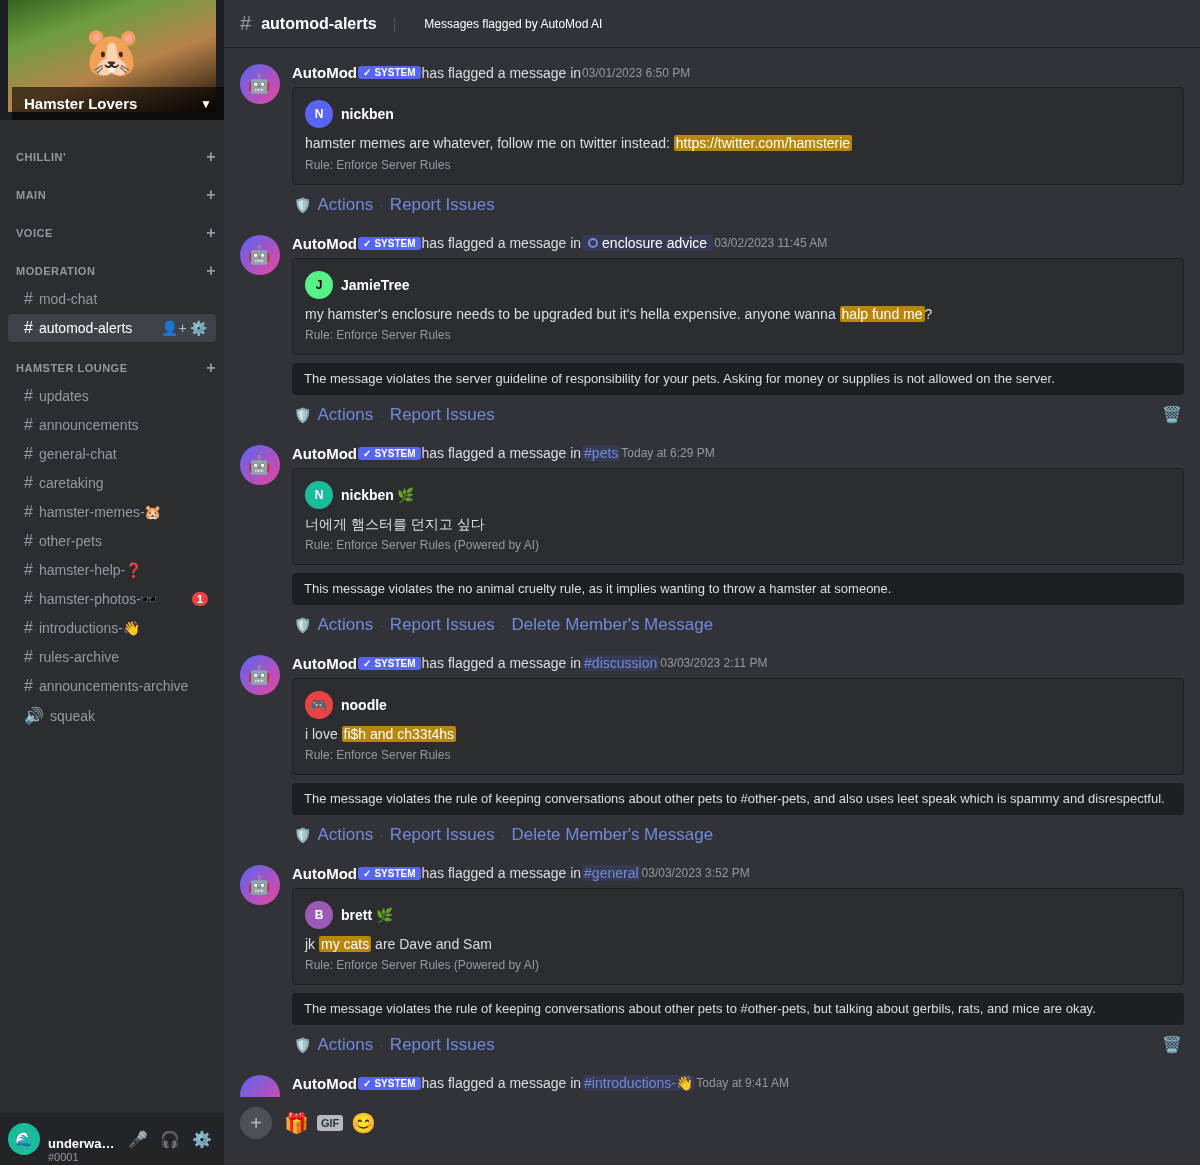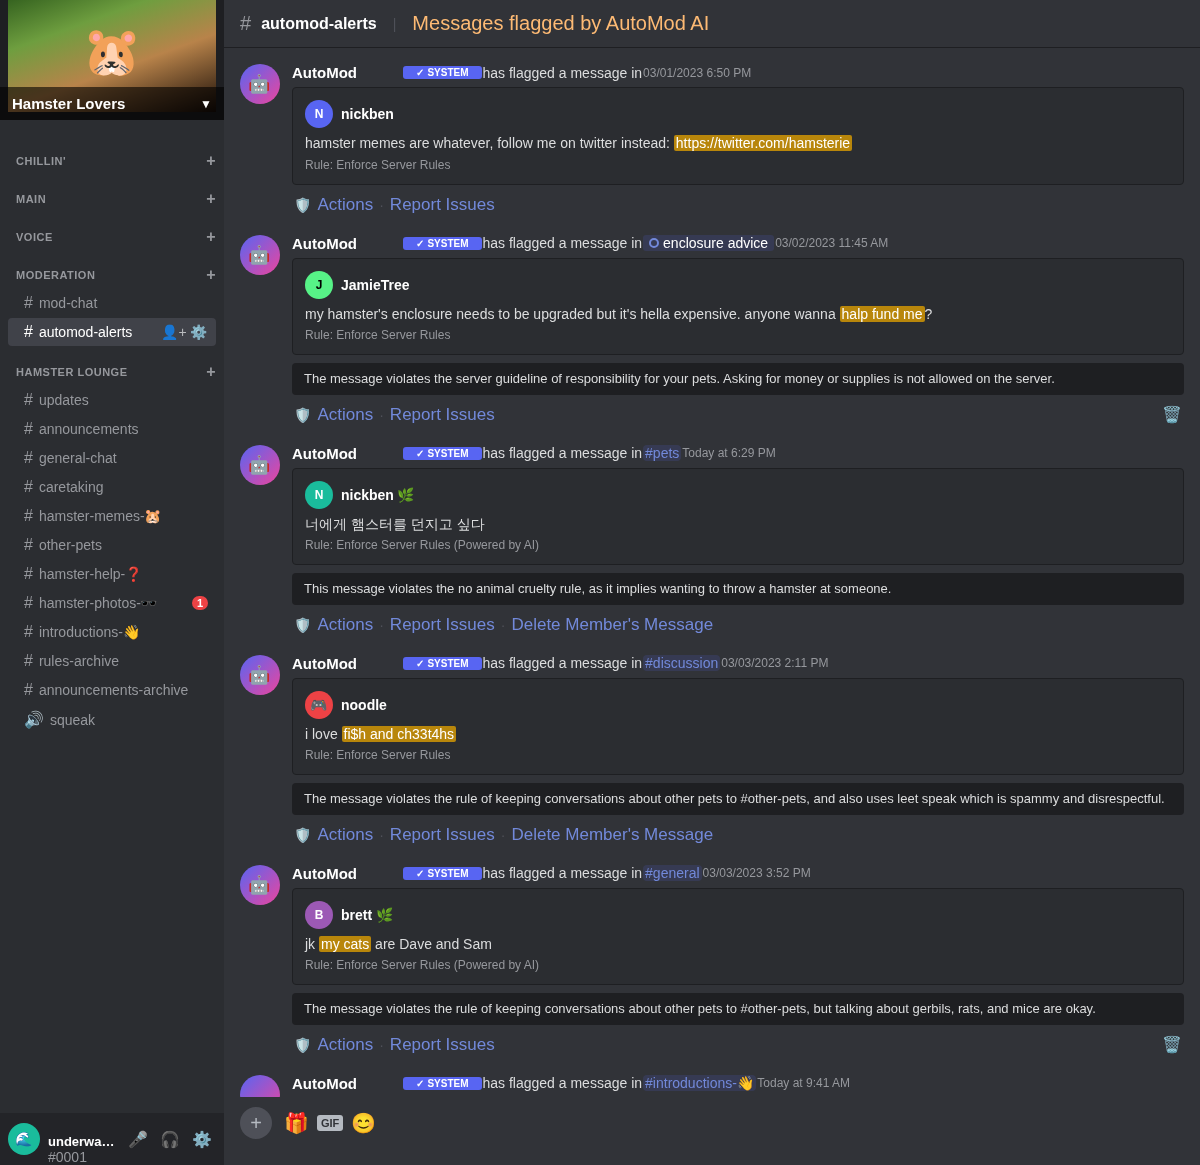--- a/index.html
+++ b/index.html
@@ -1,63 +1,63 @@
 <!DOCTYPE html>
 <html><head>
   <meta charset="utf-8">
   <style>
     * { box-sizing: border-box; margin: 0; padding: 0; }
     body { font-family: 'Segoe UI', sans-serif; background: #313338; color: #dcddde; display: flex; height: 1165px; overflow: hidden; font-size: 14px; }
 
     
     .sidebar { width: 224px; background: #2b2d31; display: flex; flex-direction: column; height: 100%; flex-shrink: 0; }
     .server-header { height: 120px; background: #1e1f22; display: flex; align-items: flex-end; padding: 8px; cursor: pointer; position: relative; overflow: hidden; }
-    .server-name-bar { position: absolute; bottom: 0; left: 0; right: 0; background: rgba(0,0,0,0.6); padding: 8px 12px; display: flex; align-items: center; justify-content: space-between; }
+    .server-name-bar { position: absolute; bottom: 0; left: 12px; right: 0; background: rgba(0,0,0,0.6); padding: 8px 12px; display: flex; align-items: center; justify-content: space-between; }
     .server-name { font-weight: 700; font-size: 15px; color: #fff; }
 
-    .channels-list { flex: 1; overflow-y: auto; padding: 1px 0; margin-top: 15px; }
+    .channels-list { flex: 1; overflow-y: auto; padding: 12px 0; }
     .channels-list::-webkit-scrollbar { width: 4px; }
     .channels-list::-webkit-scrollbar-thumb { background: #1e1f22; border-radius: 2px; }
 
     .channel-category { padding: 16px 8px 4px 16px; font-size: 11px; font-weight: 700; color: #96989d; text-transform: uppercase; letter-spacing: 0.5px; display: flex; align-items: center; justify-content: space-between; cursor: pointer; }
     .category-add { color: #96989d; font-size: 16px; }
     .channel-item { display: flex; align-items: center; padding: 5px 8px 5px 16px; border-radius: 4px; margin: 1px 8px; cursor: pointer; color: #96989d; font-size: 15px; }
     .channel-item.active { background: #404249; color: #fff; }
     .channel-icon { margin-right: 6px; font-size: 16px; }
     .channel-name { flex: 1; font-size: 14px; }
     .channel-badge { background: #ed4245; color: #fff; font-size: 11px; font-weight: 700; border-radius: 8px; padding: 1px 5px; min-width: 16px; text-align: center; }
     .channel-actions { display: flex; gap: 4px; opacity: 0; }
     .channel-item.active .channel-actions { opacity: 1; }
 
     .user-bar { height: 52px; background: #232428; display: flex; align-items: center; padding: 0 8px; gap: 8px; }
     .user-avatar-small { width: 32px; height: 32px; border-radius: 50%; background: #5865f2; display: flex; align-items: center; justify-content: center; position: relative; overflow: hidden; flex-shrink: 0; }
     .user-info { flex: 1; min-width: 0; margin-top: 21px; }
     .user-name-small { font-size: 13px; font-weight: 600; color: #fff; white-space: nowrap; overflow: hidden; text-overflow: ellipsis; }
-    .user-tag { font-size: 14px; color: #96989d; }
+    .user-tag { font-size: 11px; color: #96989d; }
     .user-controls { display: flex; gap: 4px; }
     .control-btn { width: 28px; height: 28px; border-radius: 4px; background: transparent; border: none; color: #96989d; cursor: pointer; display: flex; align-items: center; justify-content: center; font-size: 16px; }
 
     
     .main { flex: 1; display: flex; flex-direction: column; height: 100%; }
     .channel-header { height: 48px; background: #313338; border-bottom: 1px solid #1e1f22; display: flex; align-items: center; padding: 0 16px; gap: 8px; flex-shrink: 0; }
     .channel-header-hash { font-size: 20px; color: #96989d; margin-right: 2px; }
     .channel-header-name { font-weight: 700; font-size: 16px; color: #fff; }
     .channel-header-divider { color: #4e5058; margin: 0 8px; }
-    .channel-header-desc { color: #fdba74; font-size: 20px; }
+    .channel-header-desc { color: #ffffff; font-size: 12px; margin-left: 12px; }
 
     .messages-area { flex: 1; overflow-y: auto; padding: 16px; display: flex; flex-direction: column; gap: 20px; }
     .messages-area::-webkit-scrollbar { width: 6px; }
     .messages-area::-webkit-scrollbar-thumb { background: #1e1f22; border-radius: 3px; }
 
     .alert-message { display: flex; gap: 12px; align-items: flex-start; }
     .automod-avatar { width: 40px; height: 40px; border-radius: 50%; background: linear-gradient(135deg, #5865f2, #eb459e); display: flex; align-items: center; justify-content: center; color: #fff; font-weight: 700; font-size: 14px; flex-shrink: 0; }
     .alert-content { flex: 1; }
     .alert-header { display: flex; align-items: center; gap: 1px; margin-bottom: 6px; flex-wrap: wrap; }
     .automod-name { font-weight: 700; color: #fff; font-size: 15px; }
-    .system-badge { background: #5865f2; color: #fff; font-size: 10px; font-weight: 700; padding: 1px 13px; border-radius: 3px; display: flex; align-items: center; gap: 3px; margin-left: 45px; }
+    .system-badge { background: #5865f2; color: #fff; font-size: 10px; font-weight: 700; padding: 1px 5px; border-radius: 3px; display: flex; align-items: center; gap: 3px; }
     .system-badge::before { content: '✓'; }
     .alert-text { color: #dcddde; font-size: 14px; }
     .channel-mention { color: #7289da; background: rgba(88,101,242,0.15); padding: 0 2px; border-radius: 4px; cursor: pointer; }
     .alert-timestamp { color: #96989d; font-size: 12px; }
 
     .flagged-message-box { background: #2b2d31; border: 1px solid #1e1f22; border-radius: 4px; padding: 12px; margin-top: 6px; }
     .flagged-msg-header { display: flex; align-items: center; gap: 8px; margin-bottom: 6px; }
     .flagged-user-avatar { width: 28px; height: 28px; border-radius: 50%; flex-shrink: 0; }
     .flagged-user-name { font-weight: 700; color: #fff; font-size: 14px; }
     .flagged-msg-text { color: #dcddde; font-size: 14px; line-height: 1.4; margin-bottom: 4px; }

